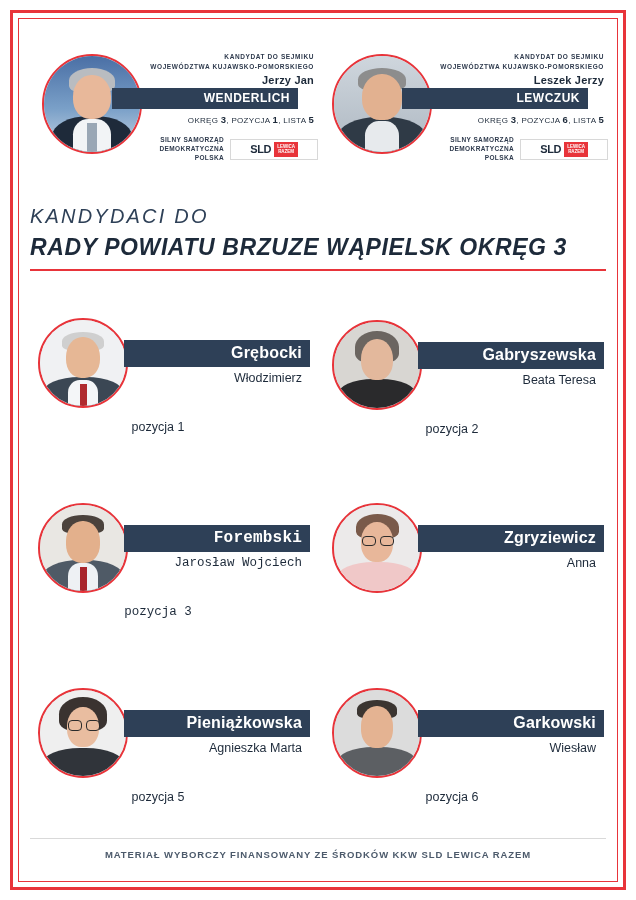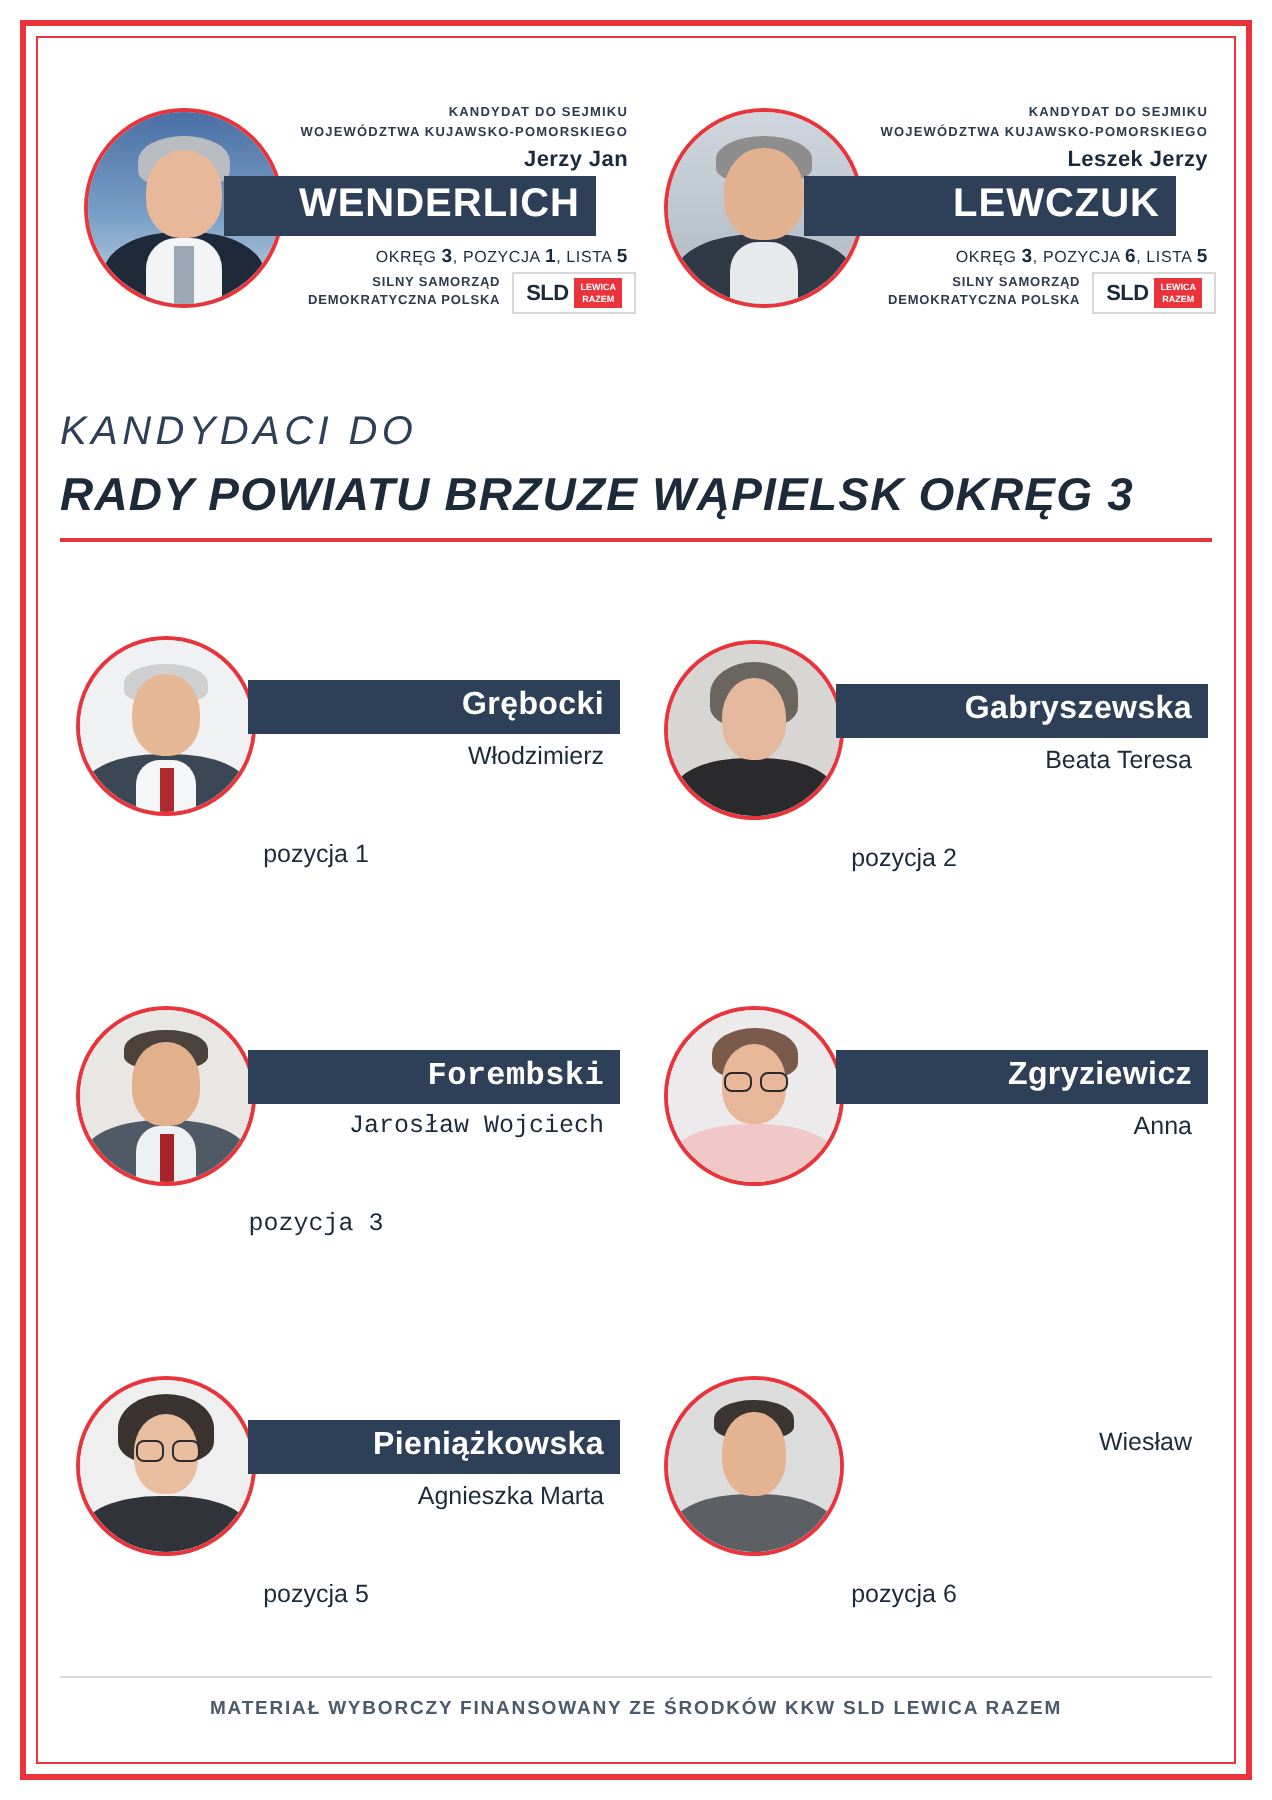--- a/index.html
+++ b/index.html
@@ -81,21 +81,21 @@
     font-size: 11px;
     font-weight: bold;
     color: #1d2a3a;
     margin-top: 2px;
     letter-spacing: 0.2px;
   }
   .surname-bar {
     margin-top: 2px;
     background: #2e4057;
     color: #ffffff;
-    font-size: 20px;
+    font-size: 12px;
     font-weight: bold;
     letter-spacing: 0.5px;
     padding: 3px 8px 4px 16px;
     text-align: right;
     position: relative;
     left: -34px;
     width: 186px;
     box-sizing: border-box;
   }
   .okreg-line {
@@ -119,21 +119,21 @@
     text-align: right;
     font-size: 6.5px;
     font-weight: bold;
     color: #2e3a4d;
     letter-spacing: 0.4px;
     line-height: 1.35;
   }
   .sld-logo {
     background: #ffffff;
     border: 1px solid #d8d8d8;
-    padding: 2px 6px;
+    padding: 2px 19px;
     display: flex;
     align-items: center;
     gap: 3px;
   }
   .sld-mark {
     font-size: 11px;
     font-weight: bold;
     color: #1d2a3a;
     letter-spacing: -0.3px;
   }
@@ -459,20 +459,21 @@
     <div class="cand cand-right" style="left:290px; top:370px;">
       <div class="photo-circle">
         <div class="ph">
           <div class="bg" style="background:#dcdcdc;"></div>
           <div class="body" style="left:2%;top:66%;width:96%;height:42%;background:#5c5f63;"></div>
           <div class="hair" style="left:27%;top:12%;width:46%;height:22%;background:#3b3531;"></div>
           <div class="head" style="left:31%;top:19%;width:38%;height:48%;background:#e4b392;"></div>
         </div>
       </div>
       <div class="cand-text">
+        <div class="name-bar">Garkowski</div>
         <div class="given">Wiesław</div>
       </div>
       <div class="pozycja">pozycja 6</div>
     </div>
 
   </div>
 
   <div class="footer-rule"></div>
   <div class="footer">MATERIAŁ WYBORCZY FINANSOWANY ZE ŚRODKÓW KKW SLD LEWICA RAZEM</div>
 

